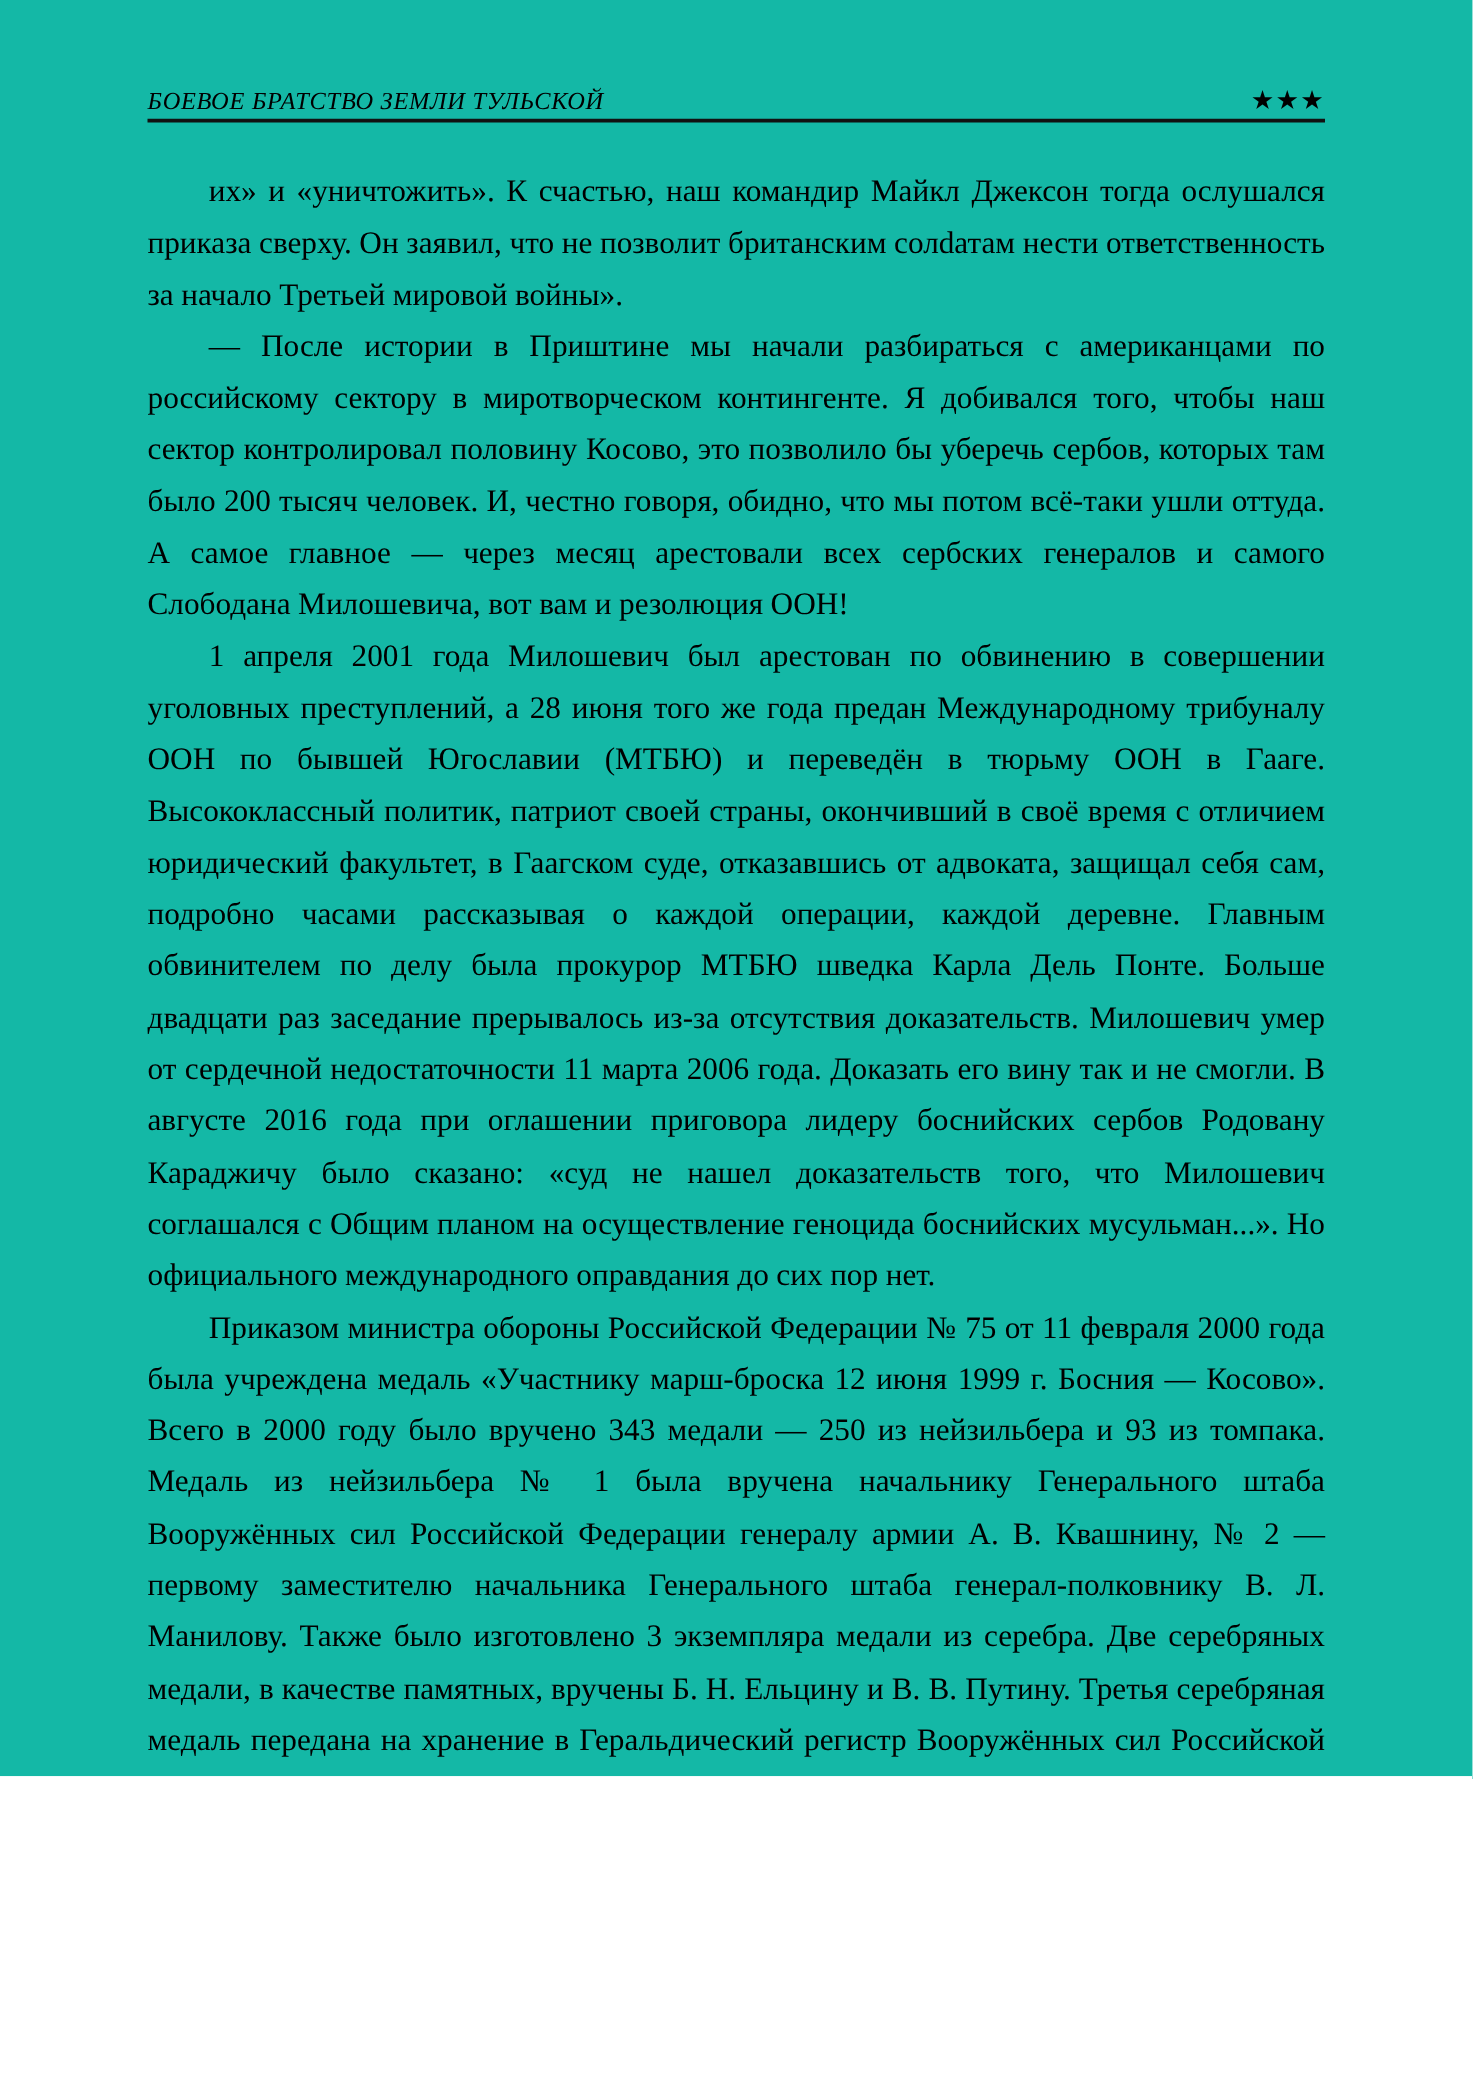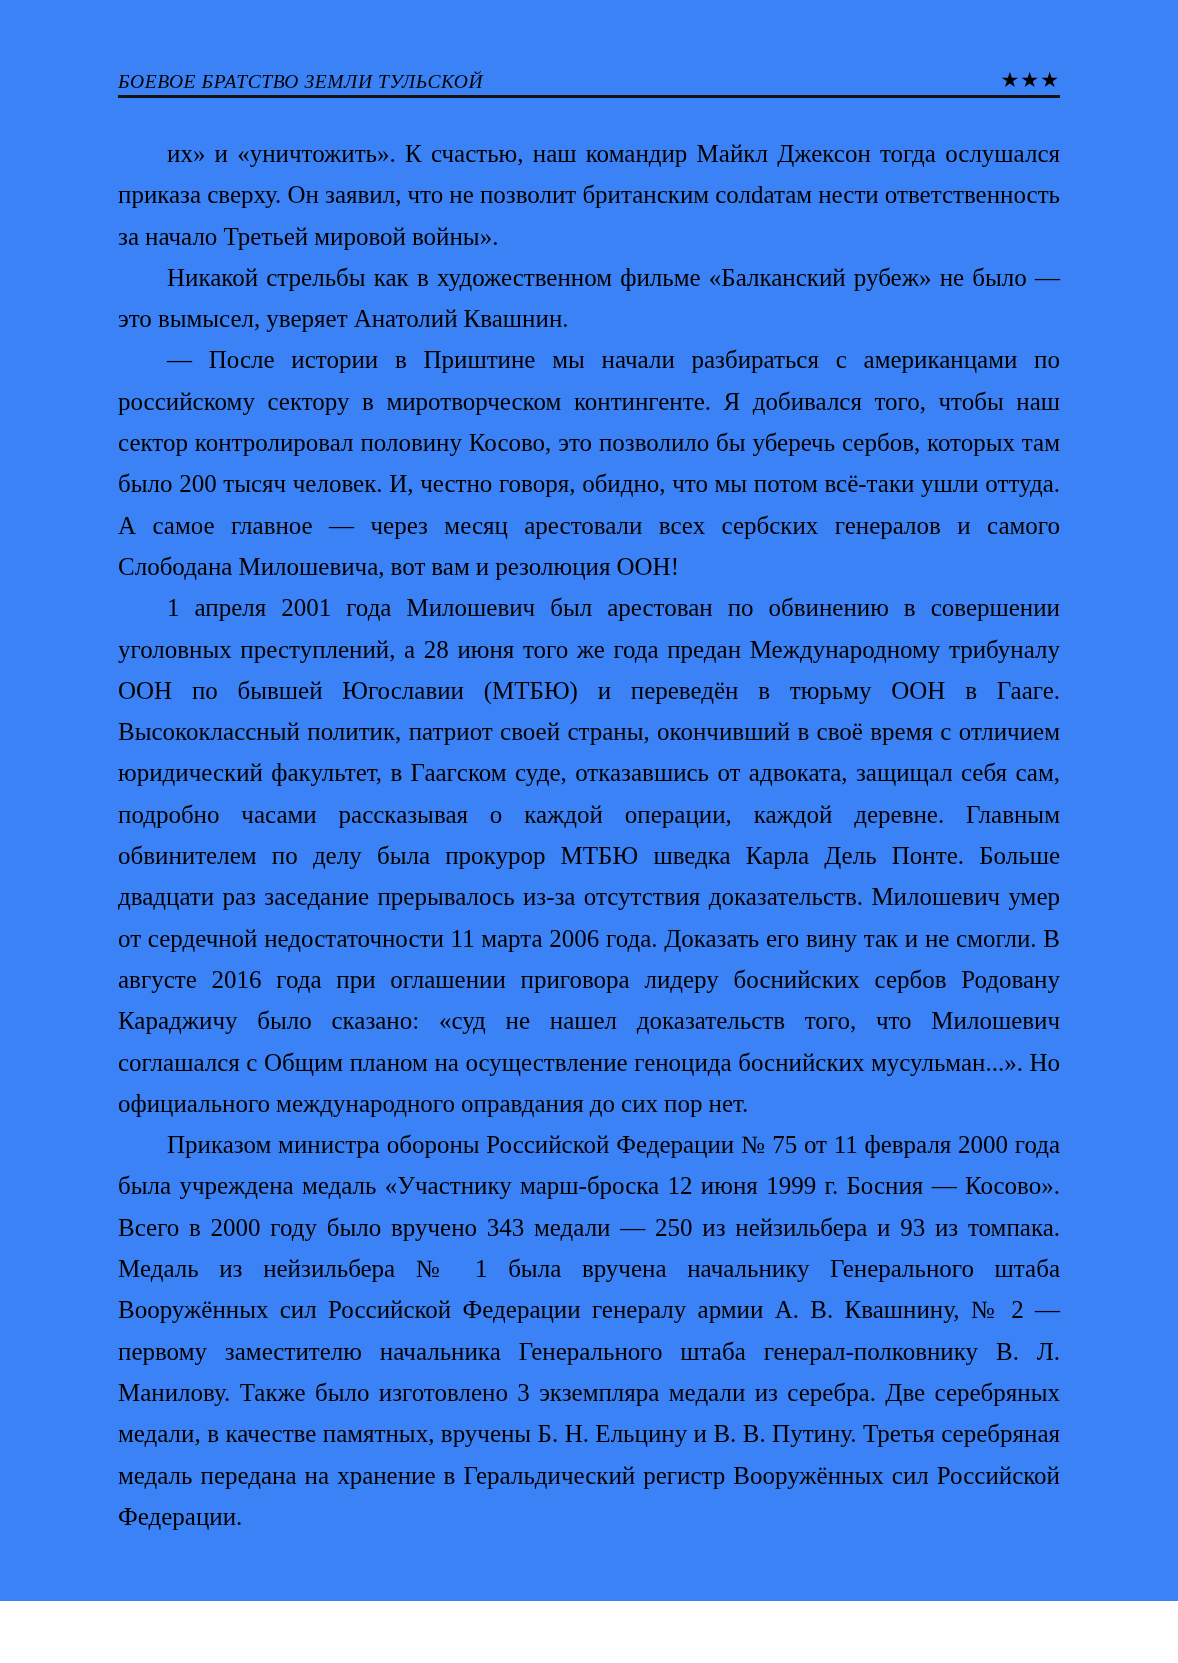--- a/index.html
+++ b/index.html
@@ -7,22 +7,22 @@
     padding: 0;
     background: #ffffff;
   }
   body {
     font-family: "Liberation Serif", "DejaVu Serif", serif;
     color: #000000;
   }
   .page {
     position: relative;
     width: 1178px;
-    height: 1601px;
-    background: #3b82f6;
+    height: 1421px;
+    background: #14b8a6;
     box-sizing: border-box;
     overflow: hidden;
   }
 
   
   .running-head {
     position: absolute;
     left: 118px;
     top: 58px;
     width: 942px;
@@ -105,20 +105,19 @@
 
 <div class="page">
 
   <div class="running-head">
     <div class="running-head-title">БОЕВОЕ БРАТСТВО ЗЕМЛИ ТУЛЬСКОЙ</div>
     <div class="stars">★★★</div>
   </div>
 
   <div class="body-text">
     <p>их» и «уничтожить». К счастью, наш командир Майкл Джексон тогда ослушался приказа сверху. Он заявил, что не позволит британским сол­dатам нести ответственность за начало Третьей мировой войны».</p>
-    <p>Никакой стрельбы как в художественном фильме «Балканский ру­беж» не было — это вымысел, уверяет Анатолий Квашнин.</p>
     <p>— После истории в Приштине мы начали разбираться с американ­цами по российскому сектору в миротворческом контингенте. Я доби­вался того, чтобы наш сектор контролировал половину Косово, это позволило бы уберечь сербов, которых там было 200 тысяч человек. И, честно говоря, обидно, что мы потом всё-таки ушли оттуда. А самое главное — через месяц арестовали всех сербских генералов и самого Слободана Милошевича, вот вам и резолюция ООН!</p>
     <p>1 апреля 2001 года Милошевич был арестован по обвинению в совер­шении уголовных преступлений, а 28 июня того же года предан Между­народному трибуналу ООН по бывшей Югославии (МТБЮ) и переведён в тюрьму ООН в Гааге. Высококлассный политик, патриот своей страны, окончивший в своё время с отличием юридический факультет, в Гаагском суде, отказавшись от адвоката, защищал себя сам, подробно часами рас­сказывая о каждой операции, каждой деревне. Главным обвинителем по делу была прокурор МТБЮ шведка Карла Дель Понте. Больше двадцати раз заседание прерывалось из-за отсутствия доказательств. Милошевич умер от сердечной недостаточности 11 марта 2006 года. Доказать его вину так и не смогли. В августе 2016 года при оглашении приговора лидеру боснийских сербов Родовану Караджичу было сказано: «суд не нашел доказательств того, что Милошевич соглашался с Общим планом на осуществление геноцида боснийских мусульман...». Но официального международного оправдания до сих пор нет.</p>
     <p>Приказом министра обороны Российской Федерации № 75 от 11 февраля 2000 года была учреждена медаль «Участнику марш-броска 12 июня 1999 г. Босния — Косово». Всего в 2000 году было вручено 343 медали — 250 из нейзильбера и 93 из томпака. Медаль из нейзильбера № 1 была вручена начальнику Генерального штаба Вооружённых сил Российской Федерации генералу армии А. В. Квашнину, № 2 — перво­му заместителю начальника Генерального штаба генерал-полковнику В. Л. Манилову. Также было изготовлено 3 экземпляра медали из серебра. Две серебряных медали, в качестве памятных, вручены Б. Н. Ельцину и В. В. Путину. Третья серебряная медаль передана на хранение в Гераль­дический регистр Вооружённых сил Российской Федерации.</p>
   </div>
 
 
 </div>
 
 </body></html>

